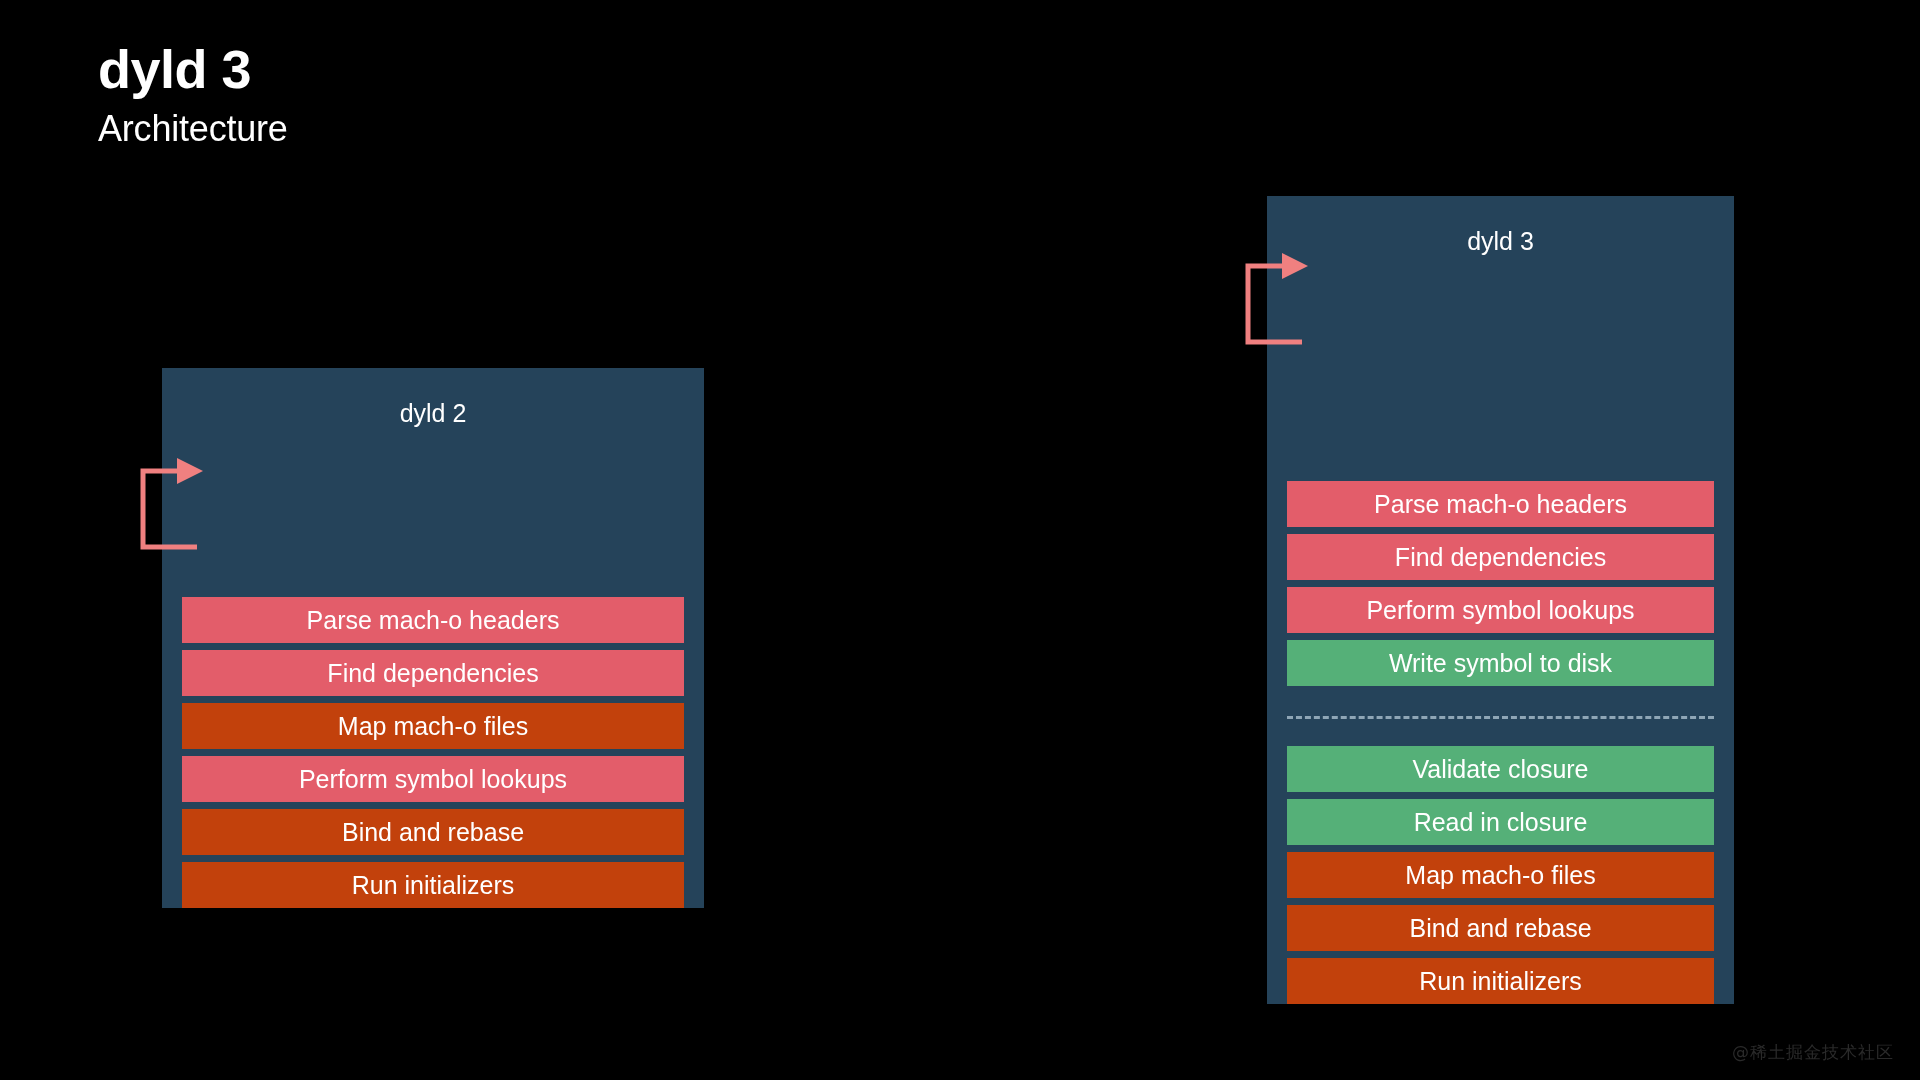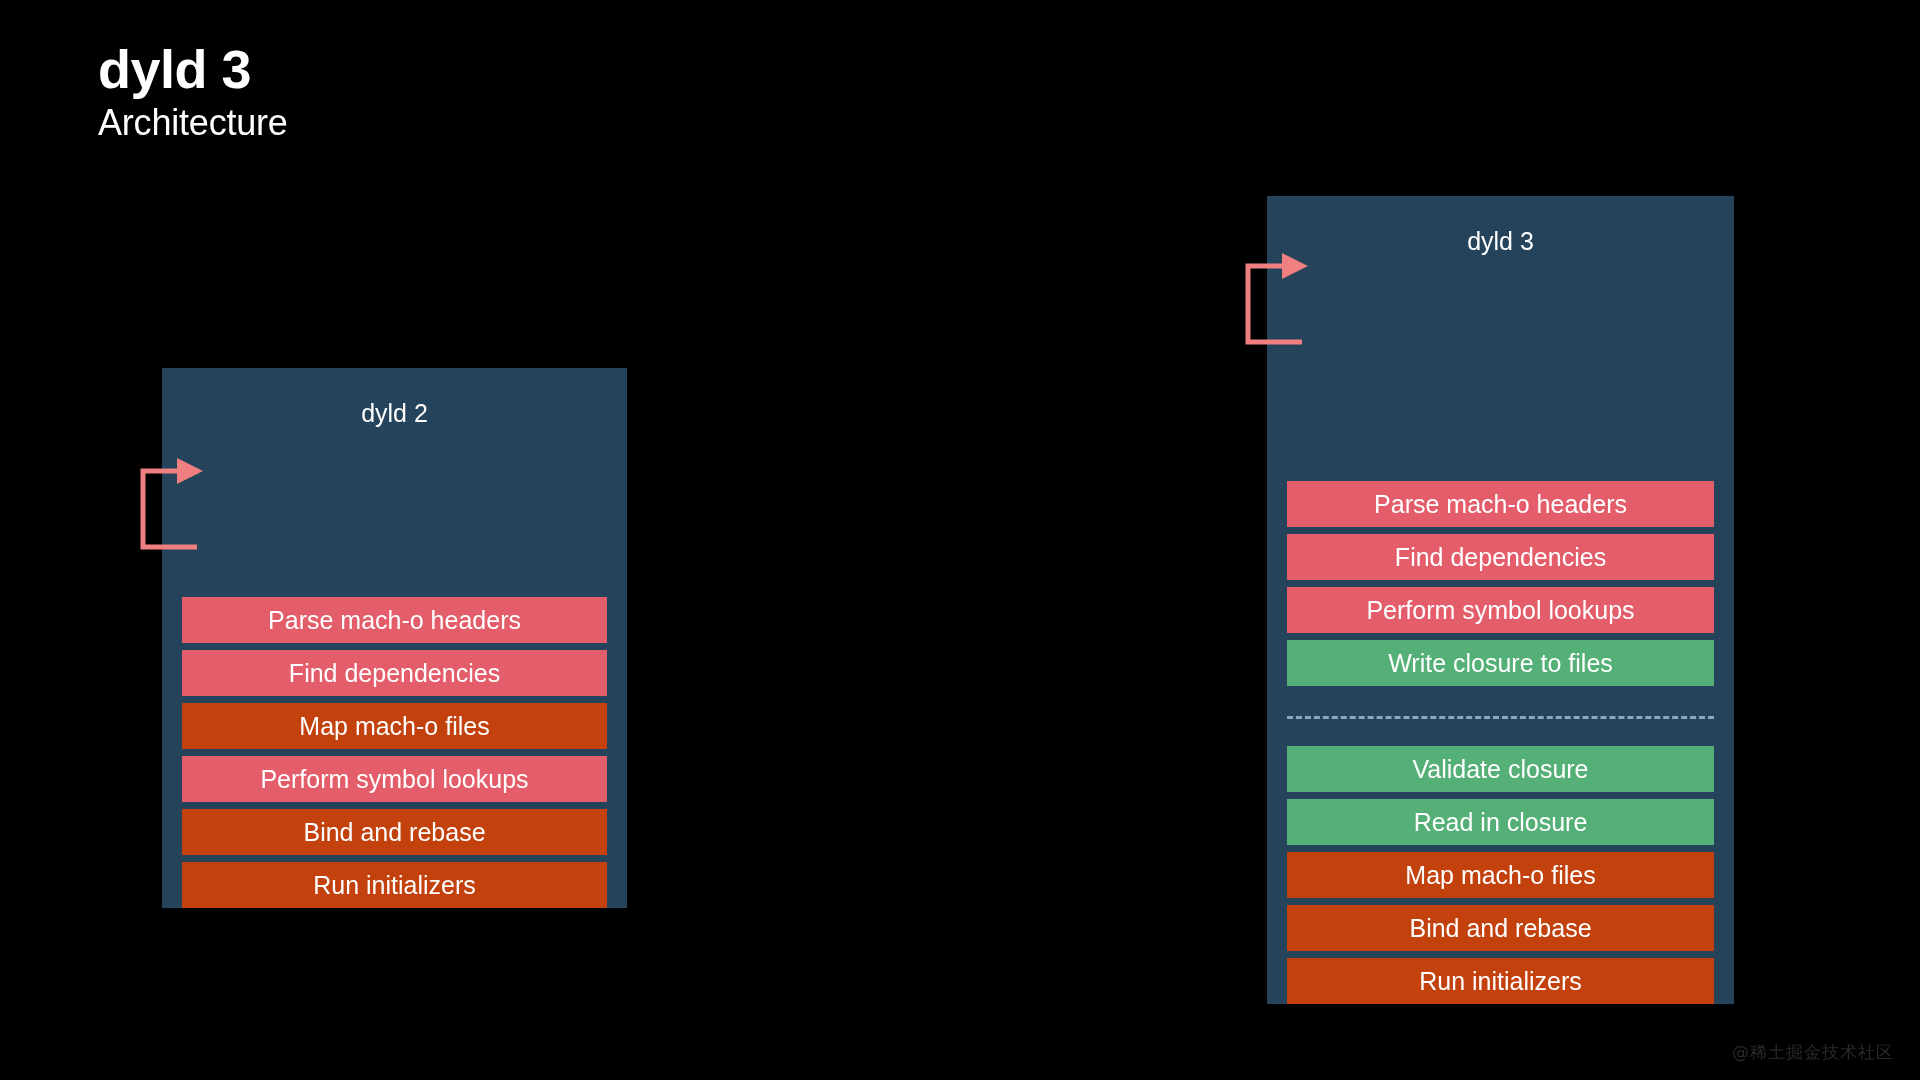--- a/index.html
+++ b/index.html
@@ -32,36 +32,37 @@
     color: #ffffff;
     line-height: 1.15;
     letter-spacing: -0.5px;
   }
 
   #slide-subtitle {
     font-size: 36px;
     font-weight: normal;
     color: #ffffff;
     line-height: 1.3;
+    margin-top: 6px;
     letter-spacing: -0.2px;
   }
 
   
   .panel {
     position: absolute;
     background: #25435a;
     display: flex;
     flex-direction: column;
     align-items: stretch;
   }
 
   #panel-dyld2 {
     left: 162px;
     top: 368px;
-    width: 465px;
+    width: 542px;
     height: 540px;
     padding: 0 20px;
   }
 
   #panel-dyld3 {
     left: 1267px;
     top: 196px;
     width: 467px;
     height: 808px;
     padding: 0 20px;
@@ -158,21 +159,21 @@
   <path d="M 42 3 L 68 16 L 42 29 Z" fill="#f08080"></path>
 </svg>
 
 <div class="panel" id="panel-dyld3">
   <div class="panel-title">dyld 3</div>
 
   <div class="stage-list">
     <div class="stage red">Parse mach-o headers</div>
     <div class="stage red">Find dependencies</div>
     <div class="stage red">Perform symbol lookups</div>
-    <div class="stage green">Write closure to files</div>
+    <div class="stage green">Write symbol to disk</div>
     <div class="stage-divider"></div>
     <div class="stage green">Validate closure</div>
     <div class="stage green">Read in closure</div>
     <div class="stage blue">Map mach-o files</div>
     <div class="stage blue">Bind and rebase</div>
     <div class="stage blue">Run initializers</div>
   </div>
 </div>
 
 <svg class="loop-arrow" id="loop-arrow-dyld3" width="75" height="110" viewBox="0 0 75 110">

